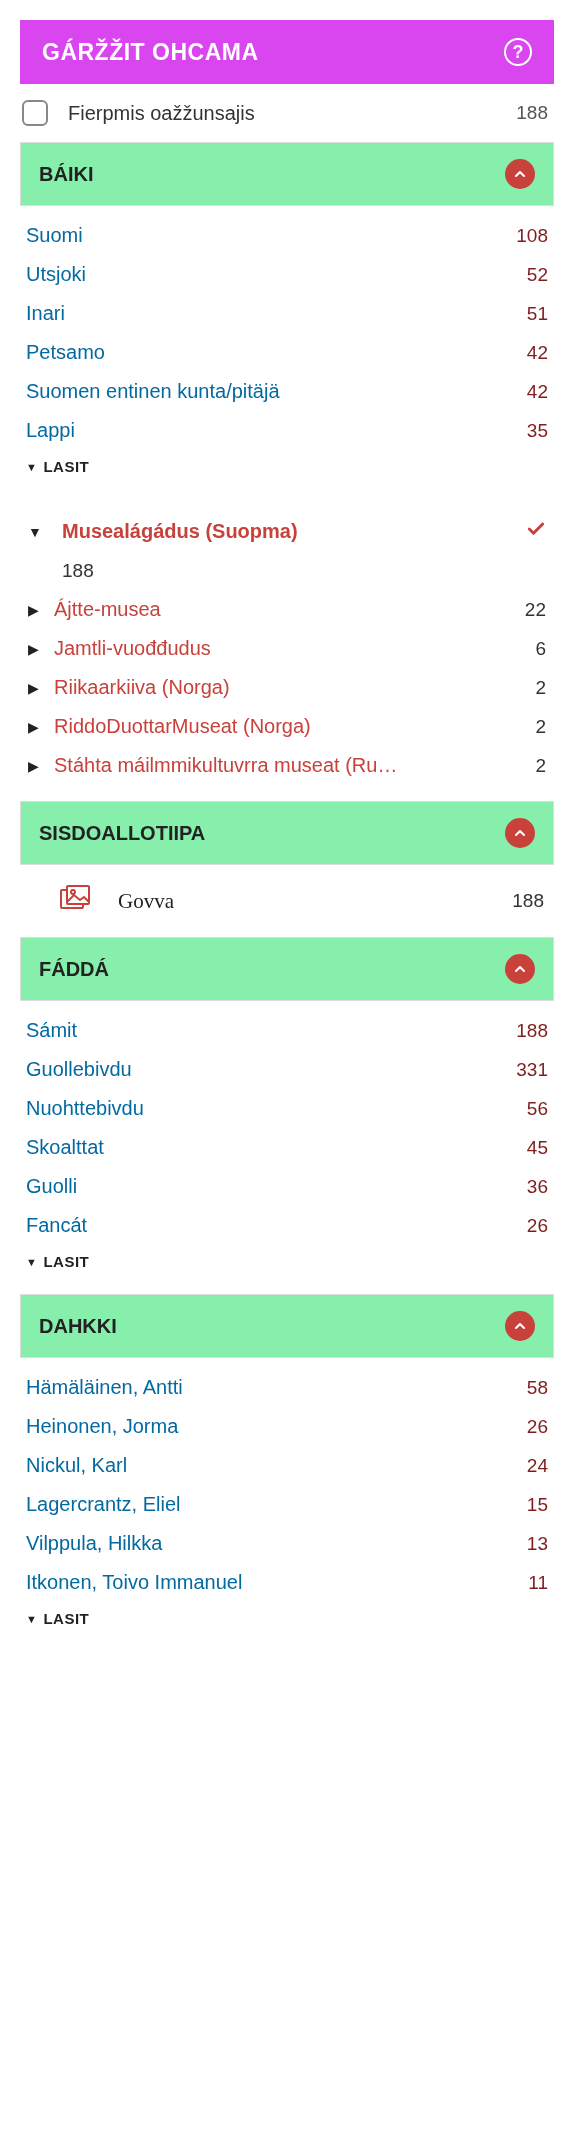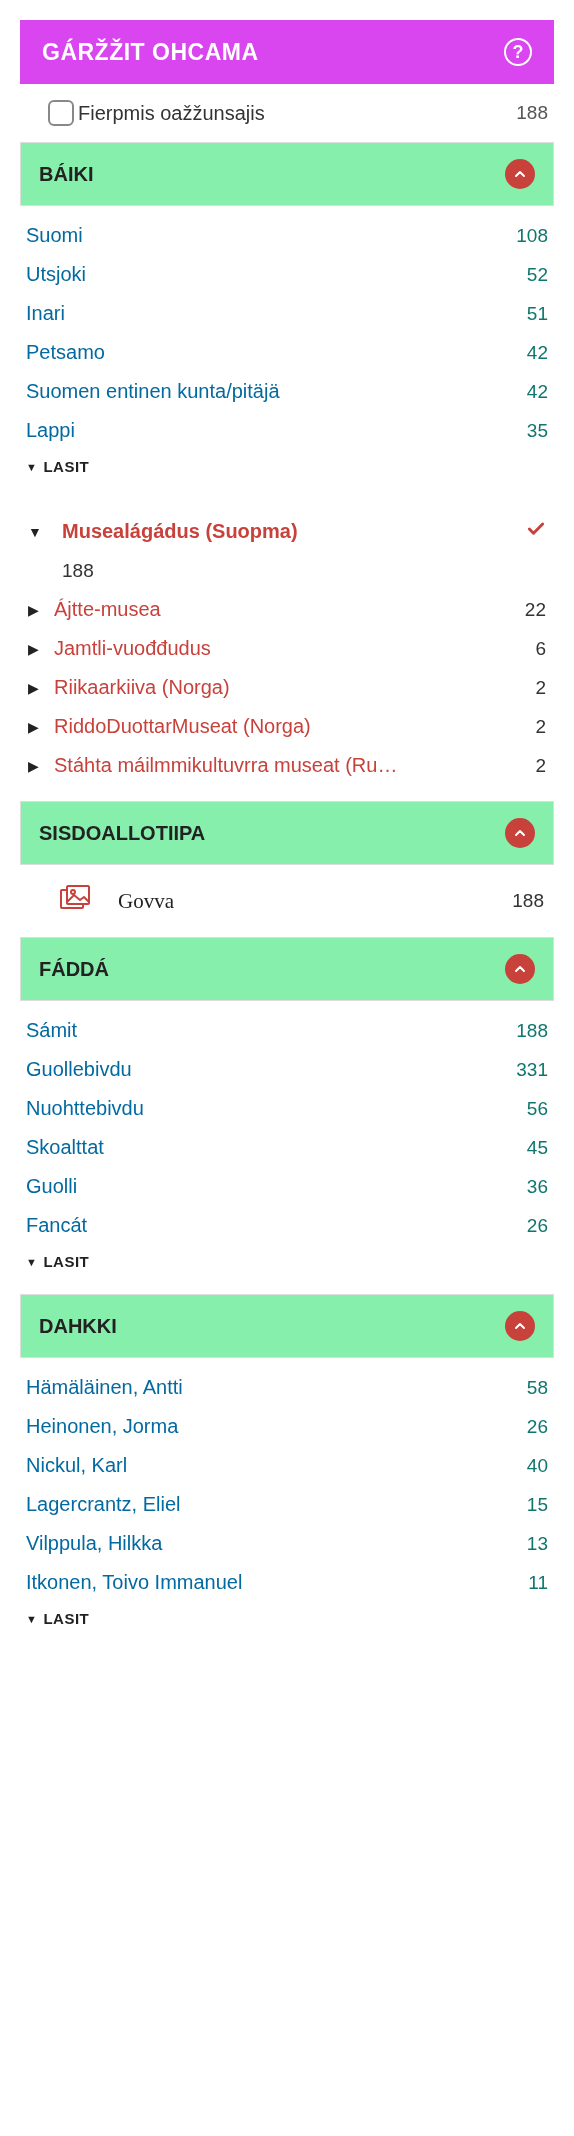--- a/index.html
+++ b/index.html
@@ -24,21 +24,21 @@
     border: 2.5px solid #fff;
     border-radius: 50%;
     display: flex; align-items: center; justify-content: center;
     font-size: 18px; font-weight: 700;
   }
   .checkbox-row {
     display: flex; align-items: center; justify-content: space-between;
     padding: 16px 6px 16px 2px;
     font-size: 20px;
   }
-  .checkbox-row .left { display: flex; align-items: center; gap: 4px; margin-left: 26px; }
+  .checkbox-row .left { display: flex; align-items: center; gap: 20px; }
   .checkbox-box {
     width: 26px; height: 26px;
     border: 2px solid #888;
     border-radius: 6px;
     background: #fff;
   }
   .count { color: #555; font-size: 19px; }
   .section-head {
     background: #86efac;
     border: 1px solid #ddd;
@@ -53,21 +53,21 @@
     display: flex; align-items: center; justify-content: center;
   }
   .collapse-btn svg { width: 16px; height: 16px; }
   .facet-list { padding: 10px 6px 6px 6px; }
   .facet-row {
     display: flex; justify-content: space-between; align-items: center;
     padding: 8px 0;
     font-size: 20px;
   }
   .facet-row .label { color: #0369a1; }
-  .facet-row .cnt { color: #0f766e; font-size: 19px; }
+  .facet-row .cnt { color: #7f1d1d; font-size: 19px; }
   .lasit {
     display: flex; align-items: center; gap: 6px;
     font-size: 15px; font-weight: 700; color: #222;
     padding: 8px 0 18px 0;
     letter-spacing: 0.5px;
   }
   .lasit .tri { font-size: 11px; }
   .tree { padding: 12px 8px 16px 8px; }
   .tree-row {
     display: flex; align-items: center; justify-content: space-between;
@@ -273,21 +273,21 @@
     <div class="facet-row">
         <span class="label">Hämäläinen, Antti</span>
         <span class="cnt">58</span>
       </div>
     <div class="facet-row">
         <span class="label">Heinonen, Jorma</span>
         <span class="cnt">26</span>
       </div>
     <div class="facet-row">
         <span class="label">Nickul, Karl</span>
-        <span class="cnt">40</span>
+        <span class="cnt">24</span>
       </div>
     <div class="facet-row">
         <span class="label">Lagercrantz, Eliel</span>
         <span class="cnt">15</span>
       </div>
     <div class="facet-row">
         <span class="label">Vilppula, Hilkka</span>
         <span class="cnt">13</span>
       </div>
     <div class="facet-row">

